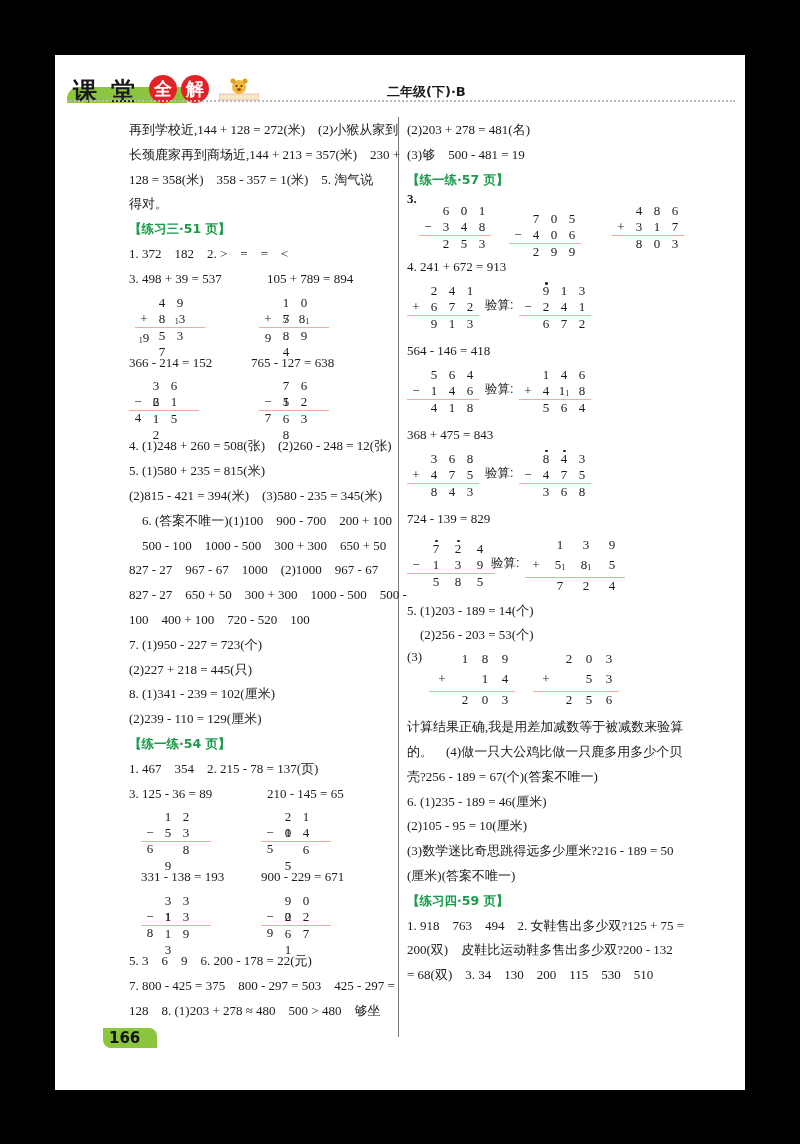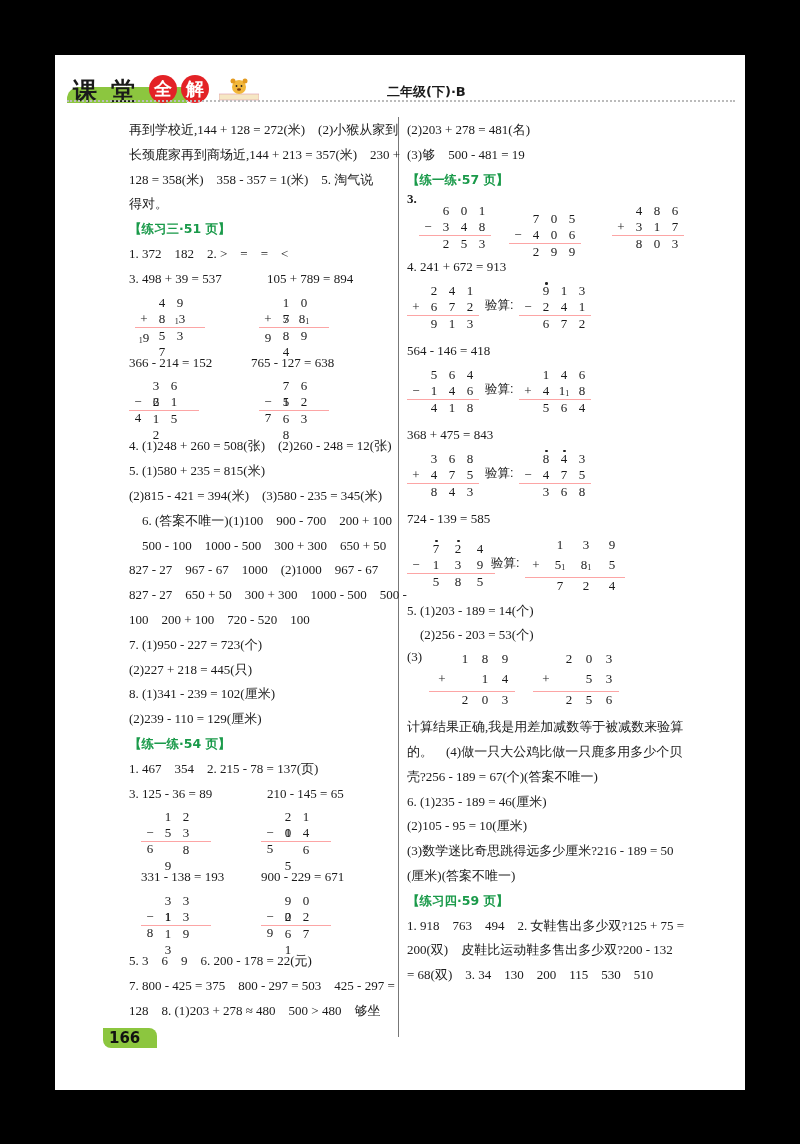--- a/index.html
+++ b/index.html
@@ -100,21 +100,21 @@
         <div class="vrow rule" style="padding-left:18px"><span class="d">6</span><span class="d">3</span><span class="d">8</span></div>
       </div>
     </div>
     <div class="ln">4. (1)248 + 260 = 508(张)　(2)260 - 248 = 12(张)</div>
     <div class="ln">5. (1)580 + 235 = 815(米)</div>
     <div class="ln">(2)815 - 421 = 394(米)　(3)580 - 235 = 345(米)</div>
     <div class="ln">　6. (答案不唯一)(1)100　900 - 700　200 + 100</div>
     <div class="ln">　500 - 100　1000 - 500　300 + 300　650 + 50</div>
     <div class="ln">827 - 27　967 - 67　1000　(2)1000　967 - 67</div>
     <div class="ln">827 - 27　650 + 50　300 + 300　1000 - 500　500 -</div>
-    <div class="ln">100　200 + 100　720 - 520　100</div>
+    <div class="ln">100　400 + 100　720 - 520　100</div>
     <div class="ln">7. (1)950 - 227 = 723(个)</div>
     <div class="ln">(2)227 + 218 = 445(只)</div>
     <div class="ln">8. (1)341 - 239 = 102(厘米)</div>
     <div class="ln">(2)239 - 110 = 129(厘米)</div>
 
     <div class="ln sec">【练一练·54 页】</div>
     <div class="ln">1. 467　354　2. 215 - 78 = 137(页)</div>
     <div class="ln" style="position:relative">
       <span>3. 125 - 36 = 89</span>
       <span style="position:absolute;left:138px">210 - 145 = 65</span>
@@ -213,21 +213,21 @@
         <div class="vrow rule" style="padding-left:18px"><span class="d">8</span><span class="d">4</span><span class="d">3</span></div>
       </div>
       <span class="verify" style="left:78px">验算:</span>
       <div class="vblk" style="left:112px">
         <div class="vrow" style="padding-left:18px"><span class="d dot">8</span><span class="d dot">4</span><span class="d">3</span></div>
         <div class="vrow"><span class="op">−</span><span class="d">4</span><span class="d">7</span><span class="d">5</span></div>
         <div class="vrow rule" style="padding-left:18px"><span class="d">3</span><span class="d">6</span><span class="d">8</span></div>
       </div>
     </div>
 
-    <div class="ln">724 - 139 = 585</div>
+    <div class="ln">724 - 139 = 829</div>
     <div class="vc" style="height:58px">
       <div class="vblk" style="left:0;top:6px">
         <div class="vrow" style="padding-left:18px"><span class="d dot" style="width:22px">7</span><span class="d dot" style="width:22px">2</span><span class="d" style="width:22px">4</span></div>
         <div class="vrow"><span class="op">−</span><span class="d" style="width:22px">1</span><span class="d" style="width:22px">3</span><span class="d" style="width:22px">9</span></div>
         <div class="vrow rule" style="padding-left:18px;width:70px"><span class="d" style="width:22px">5</span><span class="d" style="width:22px">8</span><span class="d" style="width:22px">5</span></div>
       </div>
       <span class="verify" style="left:84px;top:20px">验算:</span>
       <div class="vblk" style="left:118px;top:2px">
         <div class="vrow" style="padding-left:22px"><span class="d" style="width:26px">1</span><span class="d" style="width:26px">3</span><span class="d" style="width:26px">9</span></div>
         <div class="vrow" style="margin-top:4px"><span class="op" style="width:22px">+</span><span class="d" style="width:26px">5<sub class="c">1</sub></span><span class="d" style="width:26px">8<sub class="c">1</sub></span><span class="d" style="width:26px">5</span></div>

